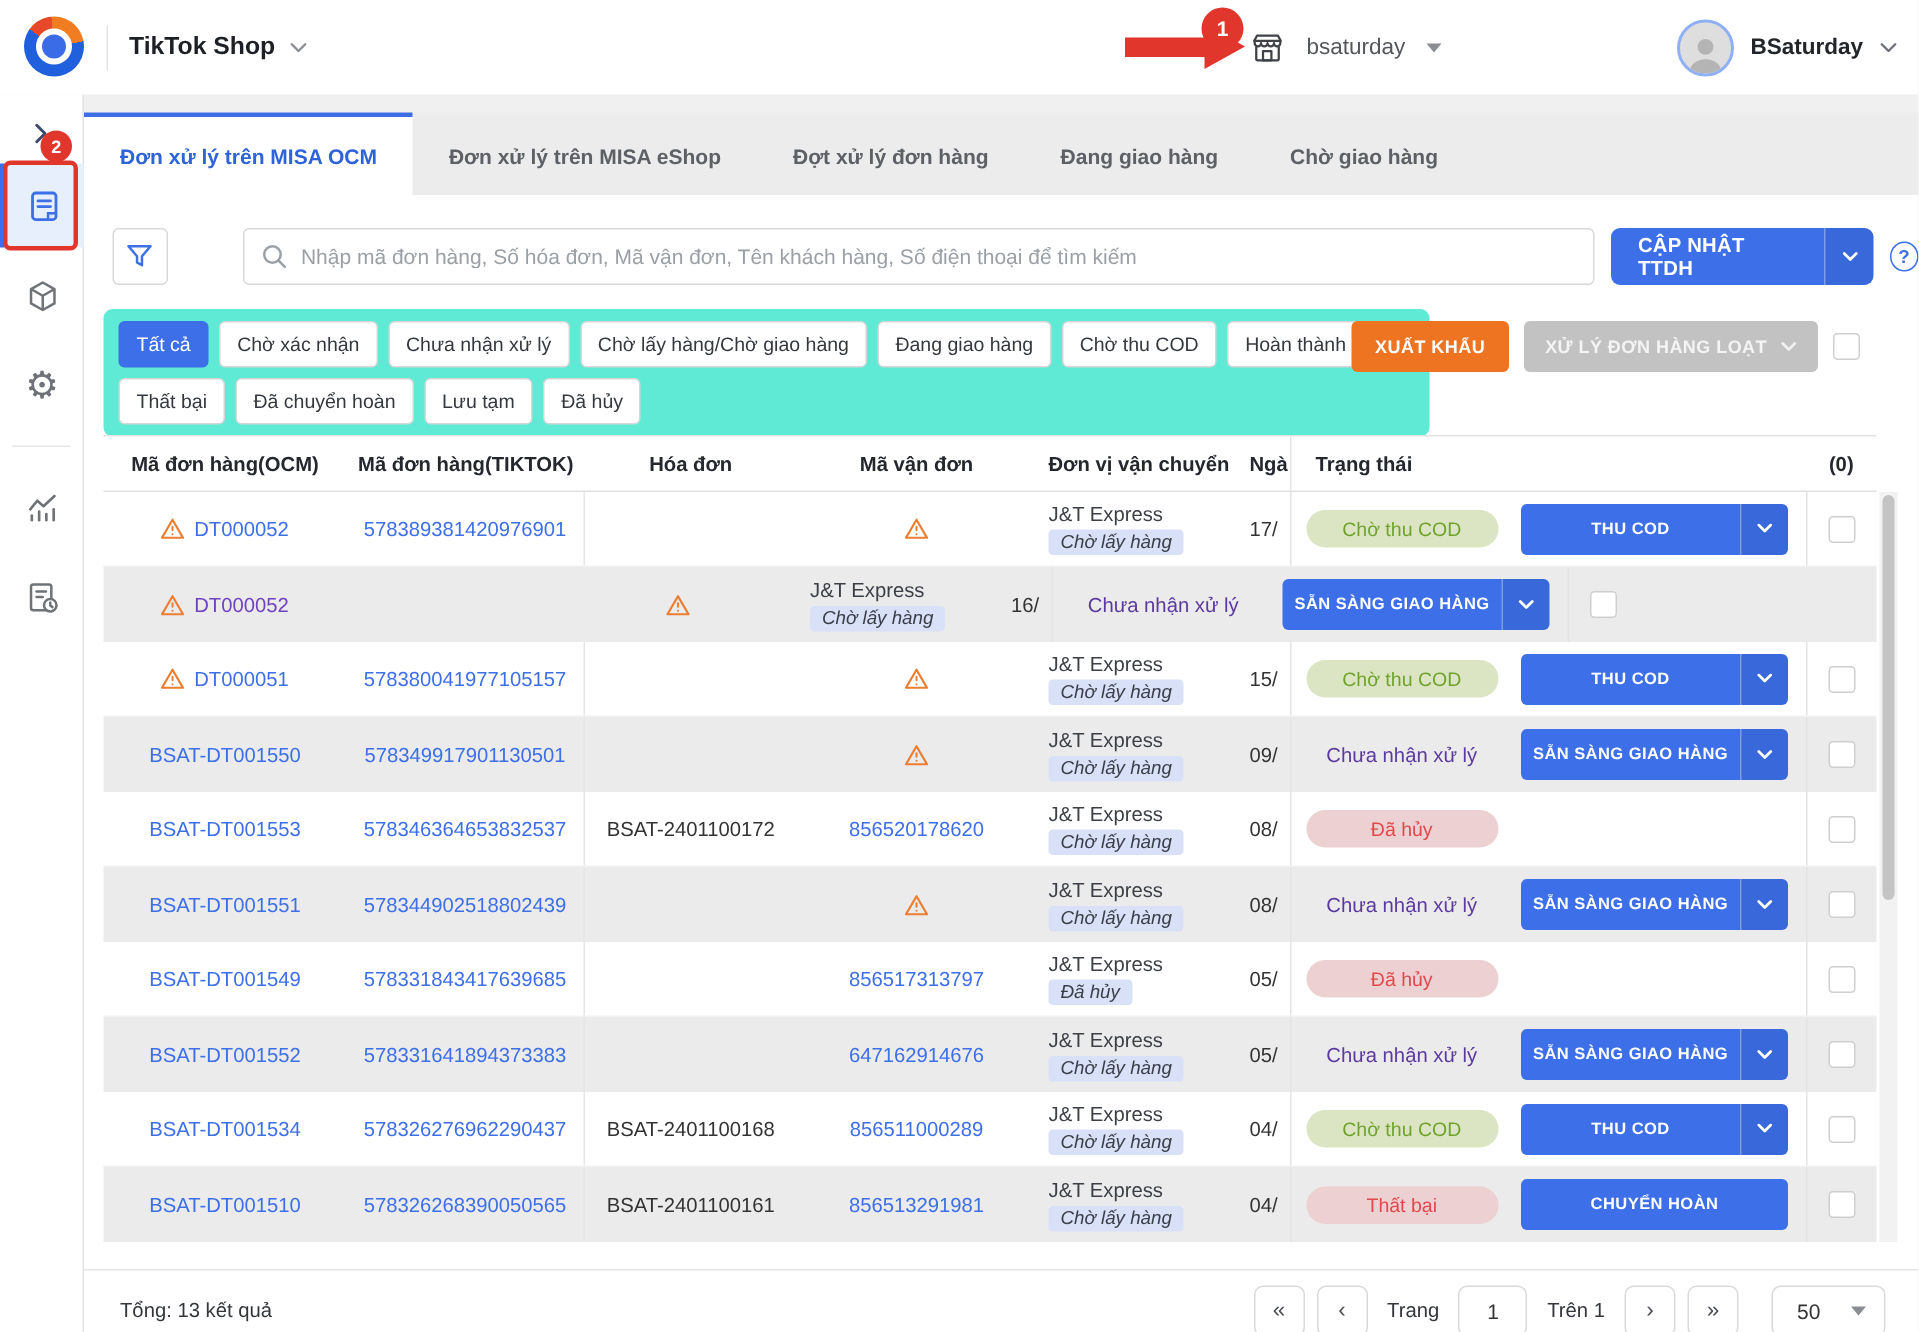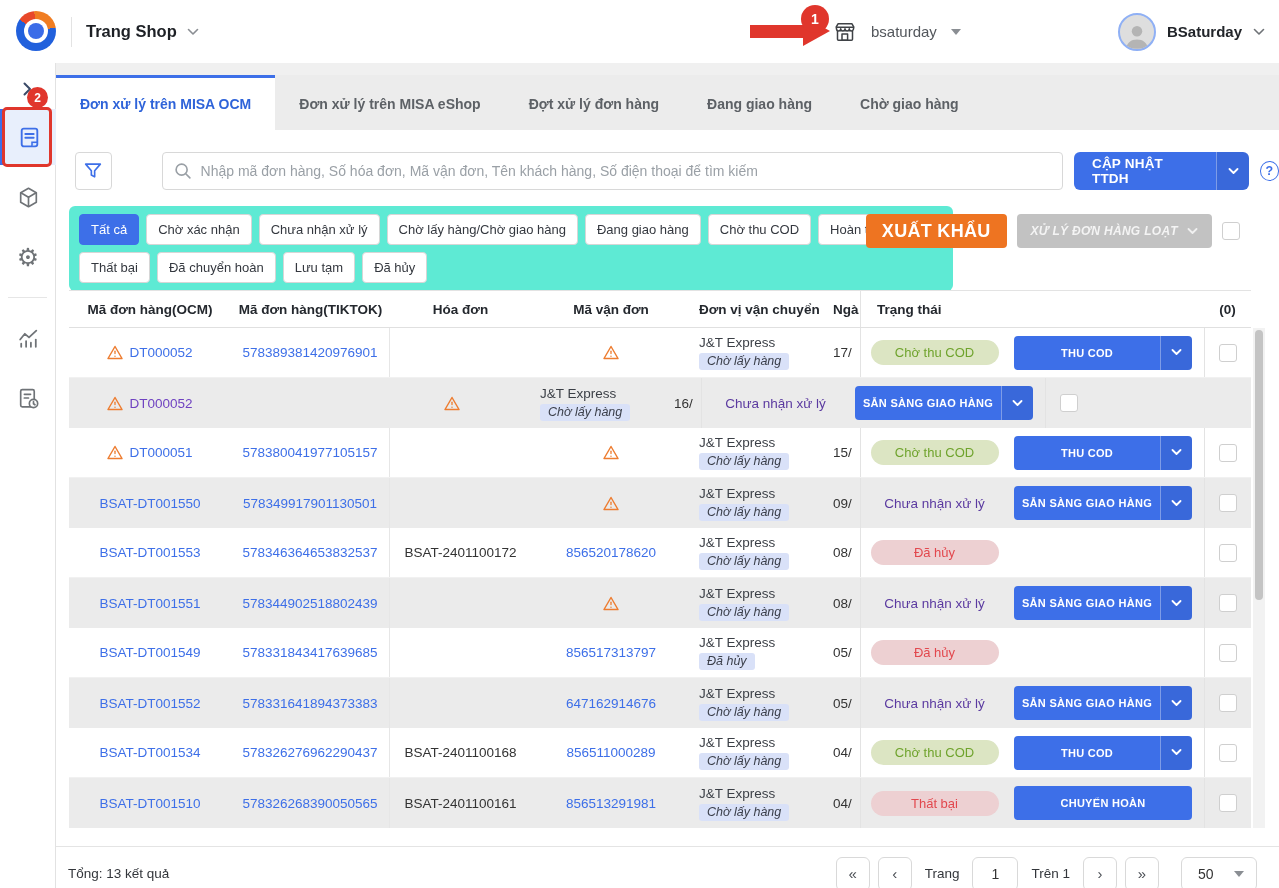--- a/index.html
+++ b/index.html
@@ -62,22 +62,22 @@
 .update-btn { height:38px; background:#3d6fe8; border-radius:6px; display:flex; align-items:stretch; cursor:pointer; overflow:hidden; }
 .update-label { display:flex; align-items:center; padding:0 18px; color:#fff; font-weight:bold; font-size:13.5px; letter-spacing:.2px; }
 .update-chev { width:34px; display:flex; align-items:center; justify-content:center; border-left:1px solid rgba(255,255,255,.35); background:rgba(0,0,0,.06); }
 .help-circle { width:20px; height:20px; border:1.8px solid #3d6fe8; border-radius:50%; color:#3d6fe8; font-size:12.5px; font-weight:bold; display:flex; align-items:center; justify-content:center; cursor:pointer; }
 
 
 .chips-panel { position:absolute; left:13px; top:76px; width:884px; background:#5eead4; border-radius:6px; padding:8px 10px; display:flex; flex-wrap:wrap; gap:7px; }
 .chip { height:31px; padding:0 11px; display:flex; align-items:center; background:#fff; border:1px solid #d6d6d6; border-radius:4px; font-size:13px; color:#34383f; cursor:pointer; white-space:nowrap; }
 .chip.active { background:#3d6fe8; border-color:#3d6fe8; color:#fff; }
 .toolbar-actions { position:absolute; top:84px; right:39px; display:flex; align-items:center; gap:10px; }
-.export-btn { height:34px; padding:0 16px; background:#ee7421; border:none; border-radius:4px; color:#fff; font-weight:bold; font-size:18px; letter-spacing:.3px; display:flex; align-items:center; cursor:pointer; font-family:inherit; }
-.bulk-btn { height:34px; padding:0 14px; background:#c2c2c2; border:none; border-radius:4px; color:#f4f4f4; font-weight:bold; font-size:12px; letter-spacing:.3px; display:flex; align-items:center; gap:9px; cursor:default; font-family:inherit;font-style:italic; }
+.export-btn { height:34px; padding:0 16px; background:#ee7421; border:none; border-radius:4px; color:#fff; font-weight:bold; font-size:12px; letter-spacing:.3px; display:flex; align-items:center; cursor:pointer; font-family:inherit; }
+.bulk-btn { height:34px; padding:0 14px; background:#c2c2c2; border:none; border-radius:4px; color:#f4f4f4; font-weight:bold; font-size:12px; letter-spacing:.3px; display:flex; align-items:center; gap:9px; cursor:default; font-family:inherit; }
 .checkbox { width:18px; height:18px; border:1.5px solid #cfcfcf; border-radius:3px; background:#fff; display:inline-block; cursor:pointer; }
 
 
 .table-wrap { position:absolute; left:13px; top:160px; width:1182px; }
 .trow { display:flex; height:50px; background:#fff; border-bottom:1px solid #f1f1f1; }
 .trow.alt { background:#ebebeb; border-bottom:none; }
 .thead .trow { height:38px; border-top:1px solid #e3e3e3; border-bottom:1px solid #e0e0e0; background:#fff; }
 .cell { display:flex; align-items:center; justify-content:center; font-size:13.5px; color:#333; overflow:hidden; white-space:nowrap; }
 .cell.lft { justify-content:flex-start; }
 .thead .cell { font-weight:bold; color:#24282e; }
@@ -100,41 +100,41 @@
 .st-cancel { background:#edd0d2; color:#e2484e; }
 .st-new { color:#5b3aa0; font-size:13.5px; }
 .act-btn { width:178px; height:34px; margin-left:6px; background:#3d6fe8; border-radius:4px; display:flex; align-items:stretch; overflow:hidden; cursor:pointer; }
 .act-label { flex:1; display:flex; align-items:center; justify-content:center; color:#fff; font-weight:bold; font-size:11px; letter-spacing:.3px; }
 .act-chev { width:32px; display:flex; align-items:center; justify-content:center; border-left:1px solid rgba(255,255,255,.35); background:rgba(0,0,0,.06); }
 .vscroll { position:absolute; left:1197px; top:198px; width:12px; height:500px; background:#f2f2f2; }
 .v-thumb { position:absolute; left:2px; top:2px; width:8px; height:270px; background:#c4c4c4; border-radius:4px; }
 
 
 .footerbar { position:absolute; left:0; top:771px; width:1223px; height:54px; background:#fff; border-top:1px solid #e4e4e4; display:flex; align-items:center; }
-.total-results { margin-left:12px; font-size:13.5px; color:#33363b; }
+.total-results { margin-left:24px; font-size:13.5px; color:#33363b; }
 .pager { margin-left:auto; margin-right:22px; display:flex; align-items:center; gap:8px; }
 .pg-btn { width:34px; height:34px; border:1px solid #d9d9d9; border-radius:6px; background:#fff; display:flex; align-items:center; justify-content:center; font-size:15px; color:#4a4e54; cursor:pointer; }
 .pg-label { font-size:13.5px; color:#33363b; margin:0 5px; }
 .pg-input { width:46px; height:34px; border:1px solid #d9d9d9; border-radius:6px; text-align:center; font-size:14px; color:#333; outline:none; font-family:inherit; }
 .pg-size { width:76px; height:34px; border:1px solid #d9d9d9; border-radius:6px; display:flex; align-items:center; padding:0 12px 0 16px; font-size:14px; color:#333; cursor:pointer; }
 .pg-size .caret-down { margin-left:auto; }
 svg { display:block; }
 </style>
 </head>
 <body>
 
 <header class="topbar">
   <div class="logo">
     <div class="logo-ring"></div>
       <div class="logo-hole"></div>
       <div class="logo-dot"></div>
   </div>
   <div class="topbar-divider"></div>
   <div class="shop-switcher">
-    <span class="shop-title">Trang Shop</span>
+    <span class="shop-title">TikTok Shop</span>
     <span>
       <svg width="12" height="8" viewBox="0 0 12 8" fill="none">
           <path d="M1.5 1.5L6 6l4.5-4.5" stroke="#8a8e93" stroke-width="1.6" stroke-linecap="round" stroke-linejoin="round"></path>
         </svg>
     </span>
   </div>
 
   <div class="ann-arrow">
     <div class="ann-arrow-body"></div>
     <div class="ann-arrow-head"></div>

